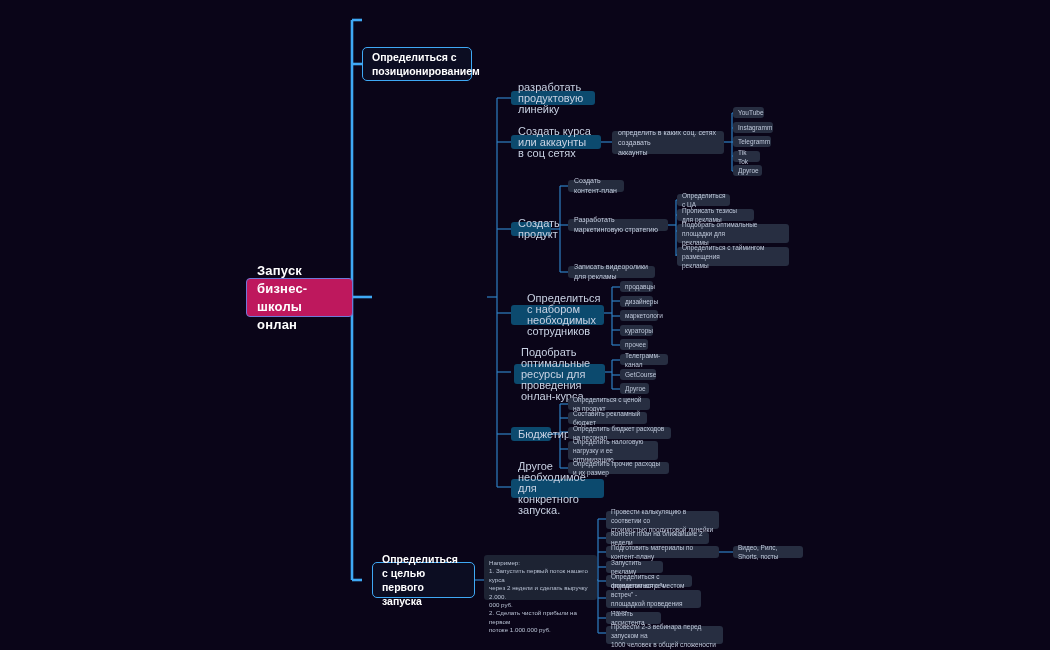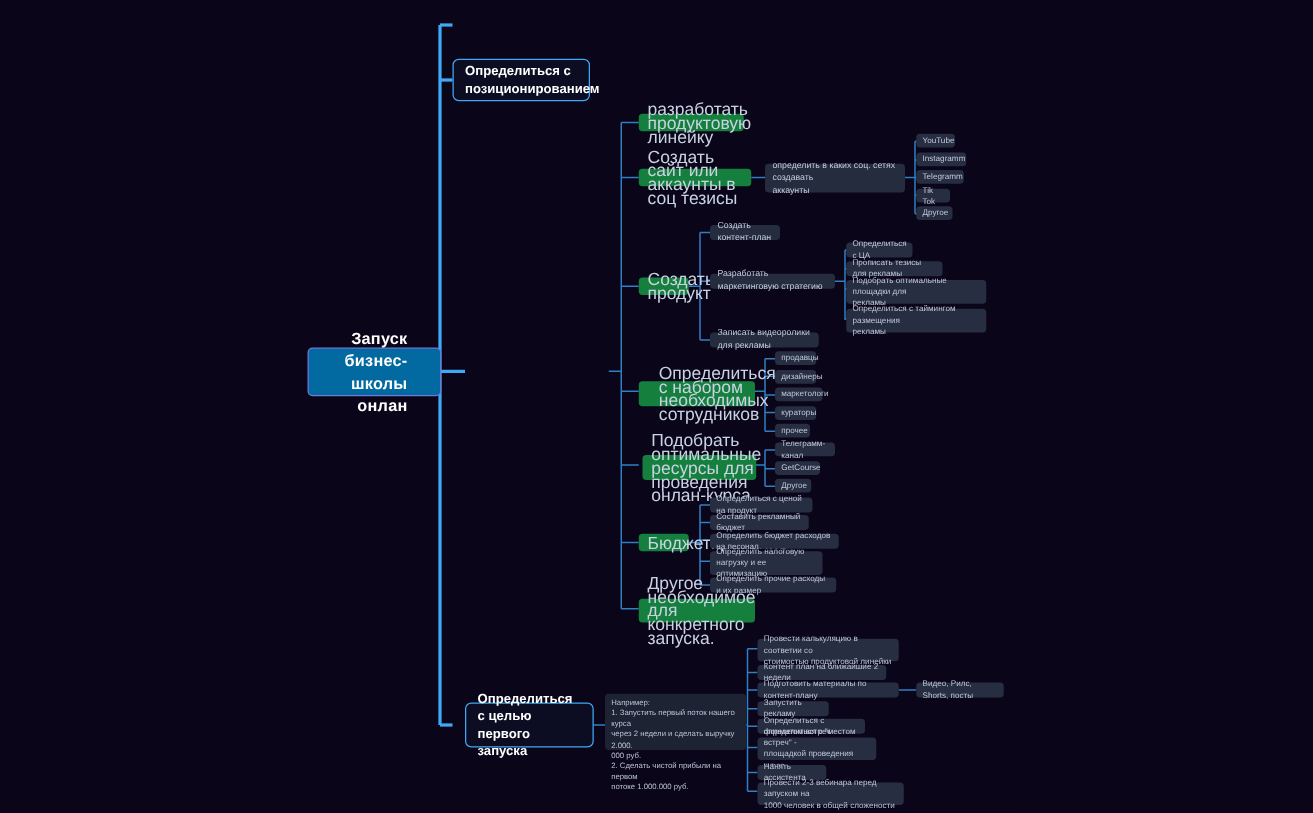--- a/index.html
+++ b/index.html
@@ -25,48 +25,48 @@
   .node {
     position: absolute;
     box-sizing: border-box;
     display: flex;
     align-items: center;
     color: #d8dde8;
     white-space: pre-line;
   }
   
   .n-root {
-    background: #0369a1;
+    background: #be185d;
     border: 1px solid #6f7ad8;
     border-radius: 4px;
     color: #ffffff;
     font-size: 13px;
     font-weight: bold;
     letter-spacing: .2px;
     line-height: 18px;
     justify-content: center;
-    text-align: right;
-    padding: 6px 26px;
+    text-align: left;
+    padding: 6px 10px;
   }
   
   .n-l1 {
     background: rgba(14,20,44,0.55);
     border: 1px solid #3fa9f5;
     border-radius: 5px;
     color: #ffffff;
     font-size: 10.5px;
     font-weight: bold;
     line-height: 14px;
     padding: 5px 9px;
   }
   
   .n-l2 {
-    background: #15803d;
-    border-radius: 3px;
-    font-size: 14px;
+    background: #0c4a6e;
+    border-radius: 3px;
+    font-size: 11px;
     line-height: 11px;
     padding: 4px 7px;
     color: #c9d2e3;
   }
   .n-l3 {
     background: #252c3e;
     border-radius: 3px;
     font-size: 7px;
     line-height: 10px;
     padding: 3px 6px;
@@ -180,21 +180,21 @@
   <div class="node n-root" style="left:246px; top:278px; width:107px; height:39px;">Запуск бизнес-
 школы онлан</div>
 
   <div class="node n-l1" style="left:362px; top:47px; width:110px; height:34px;">Определиться с
 позиционированием</div>
   <div class="node n-l1" style="left:372px; top:562px; width:103px; height:36px;">Определиться с целью
 первого запуска</div>
 
   <div class="node n-l2" style="left:511px; top:91px; width:84px; height:14px;">разработать продуктовую линейку</div>
 
-  <div class="node n-l2" style="left:511px; top:135px; width:90px; height:14px;">Создать сайт или аккаунты в соц тезисы</div>
+  <div class="node n-l2" style="left:511px; top:135px; width:90px; height:14px;">Создать курса или аккаунты в соц сетях</div>
   <div class="node n-l3" style="left:612px; top:131px; width:112px; height:23px;">определить в каких соц. сетях создавать
 аккаунты</div>
 
   <div class="node n-l4" style="left:733px; top:107px; width:31px; height:11px;">YouTube</div>
   <div class="node n-l4" style="left:733px; top:122px; width:40px; height:11px;">Instagramm</div>
   <div class="node n-l4" style="left:733px; top:136px; width:38px; height:11px;">Telegramm</div>
   <div class="node n-l4" style="left:733px; top:151px; width:27px; height:11px;">Tik Tok</div>
   <div class="node n-l4" style="left:733px; top:165px; width:29px; height:11px;">Другое</div>
 
   <div class="node n-l2" style="left:511px; top:222px; width:40px; height:14px;">Создать продукт</div>

